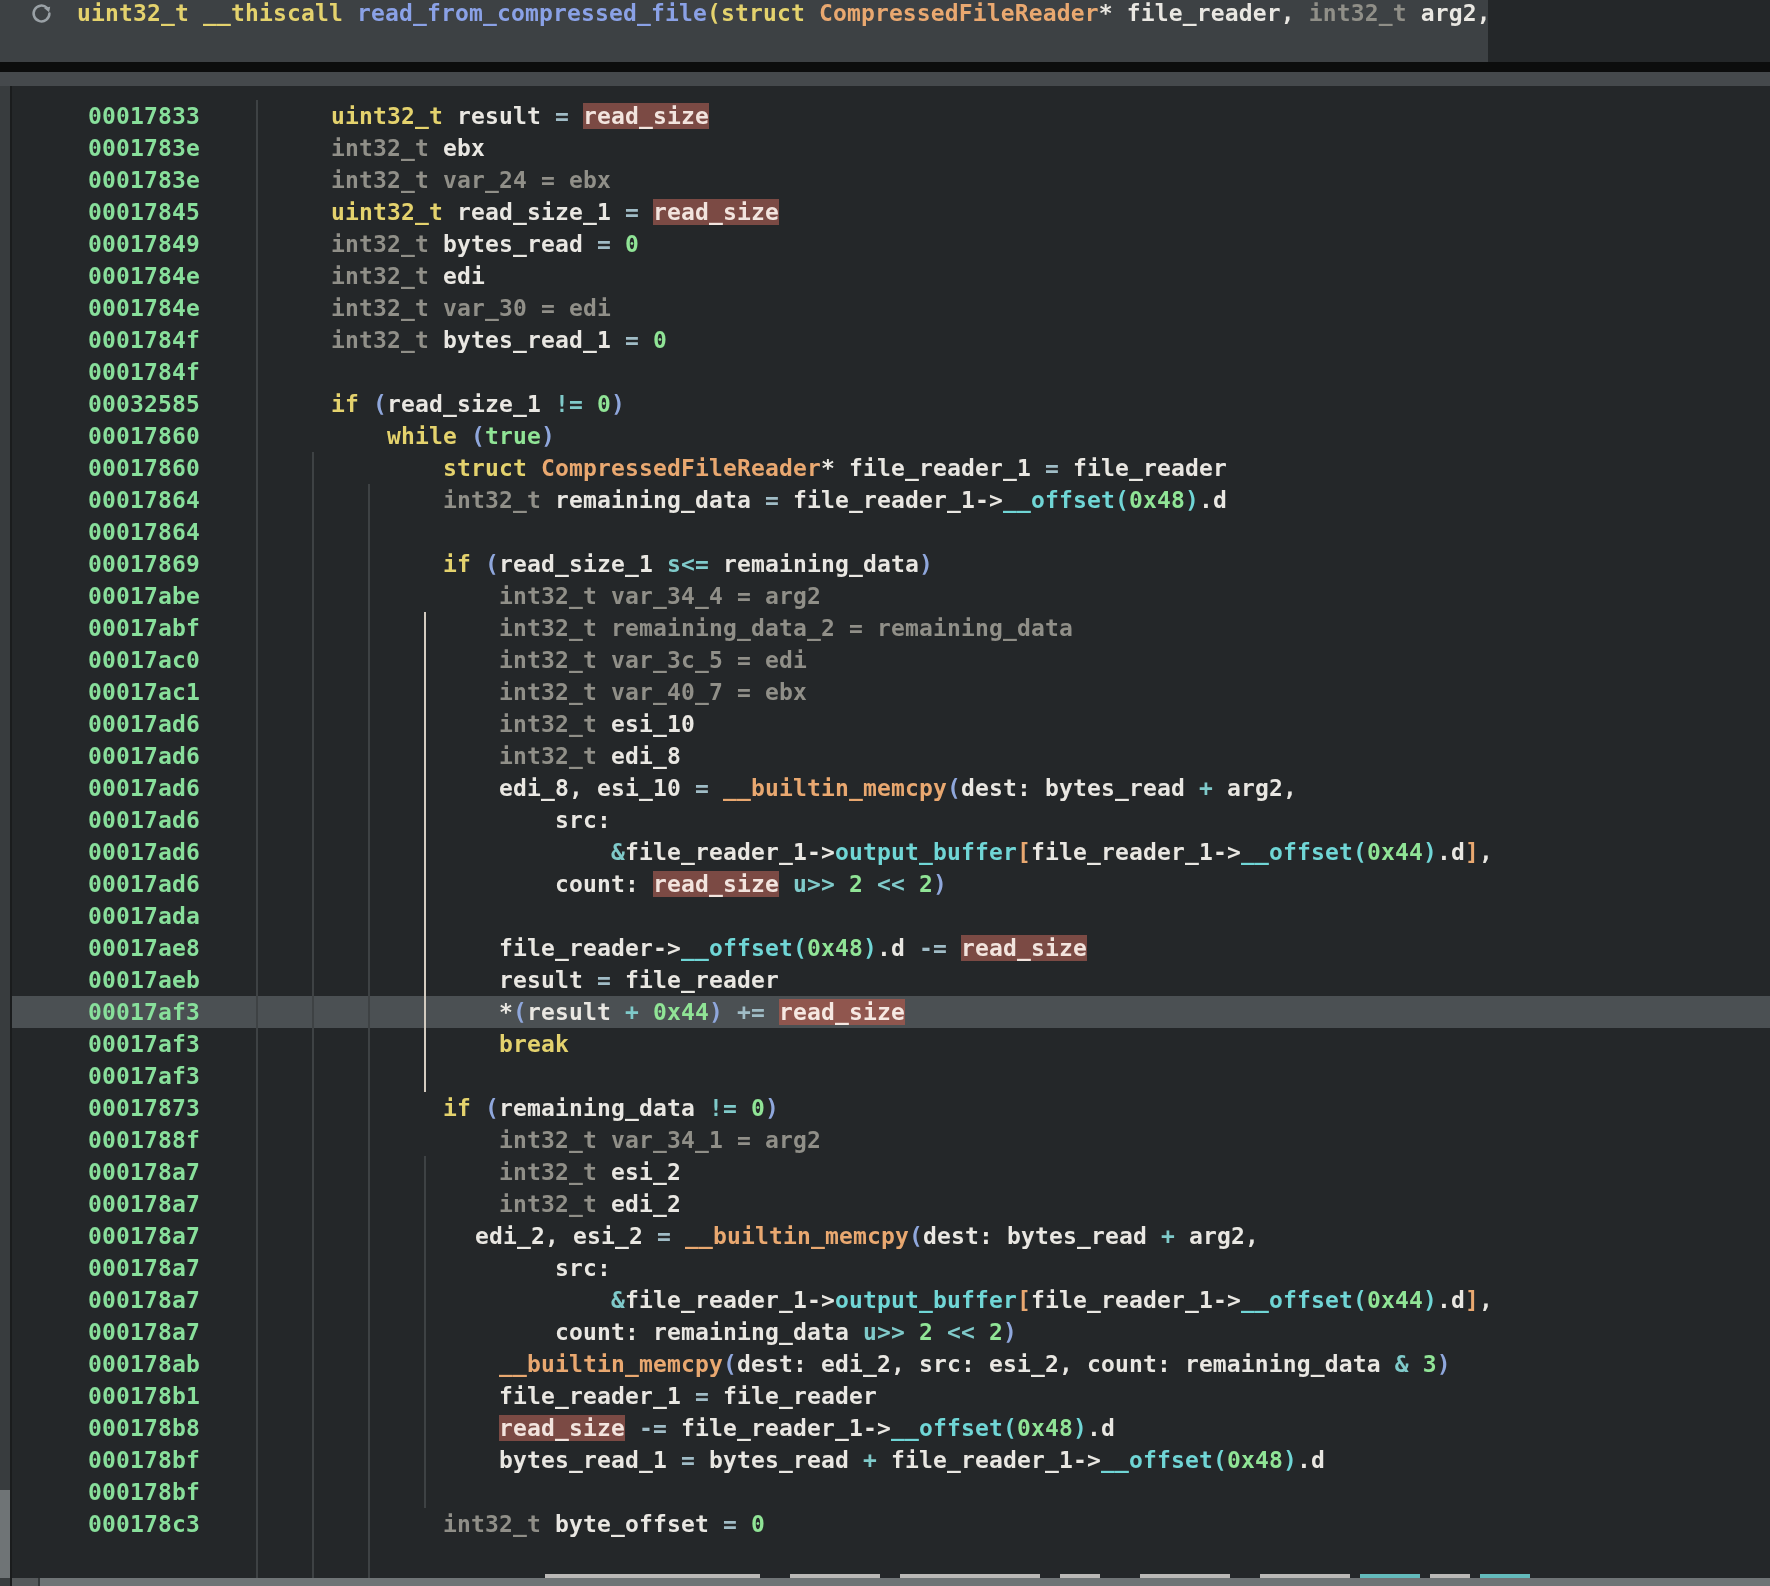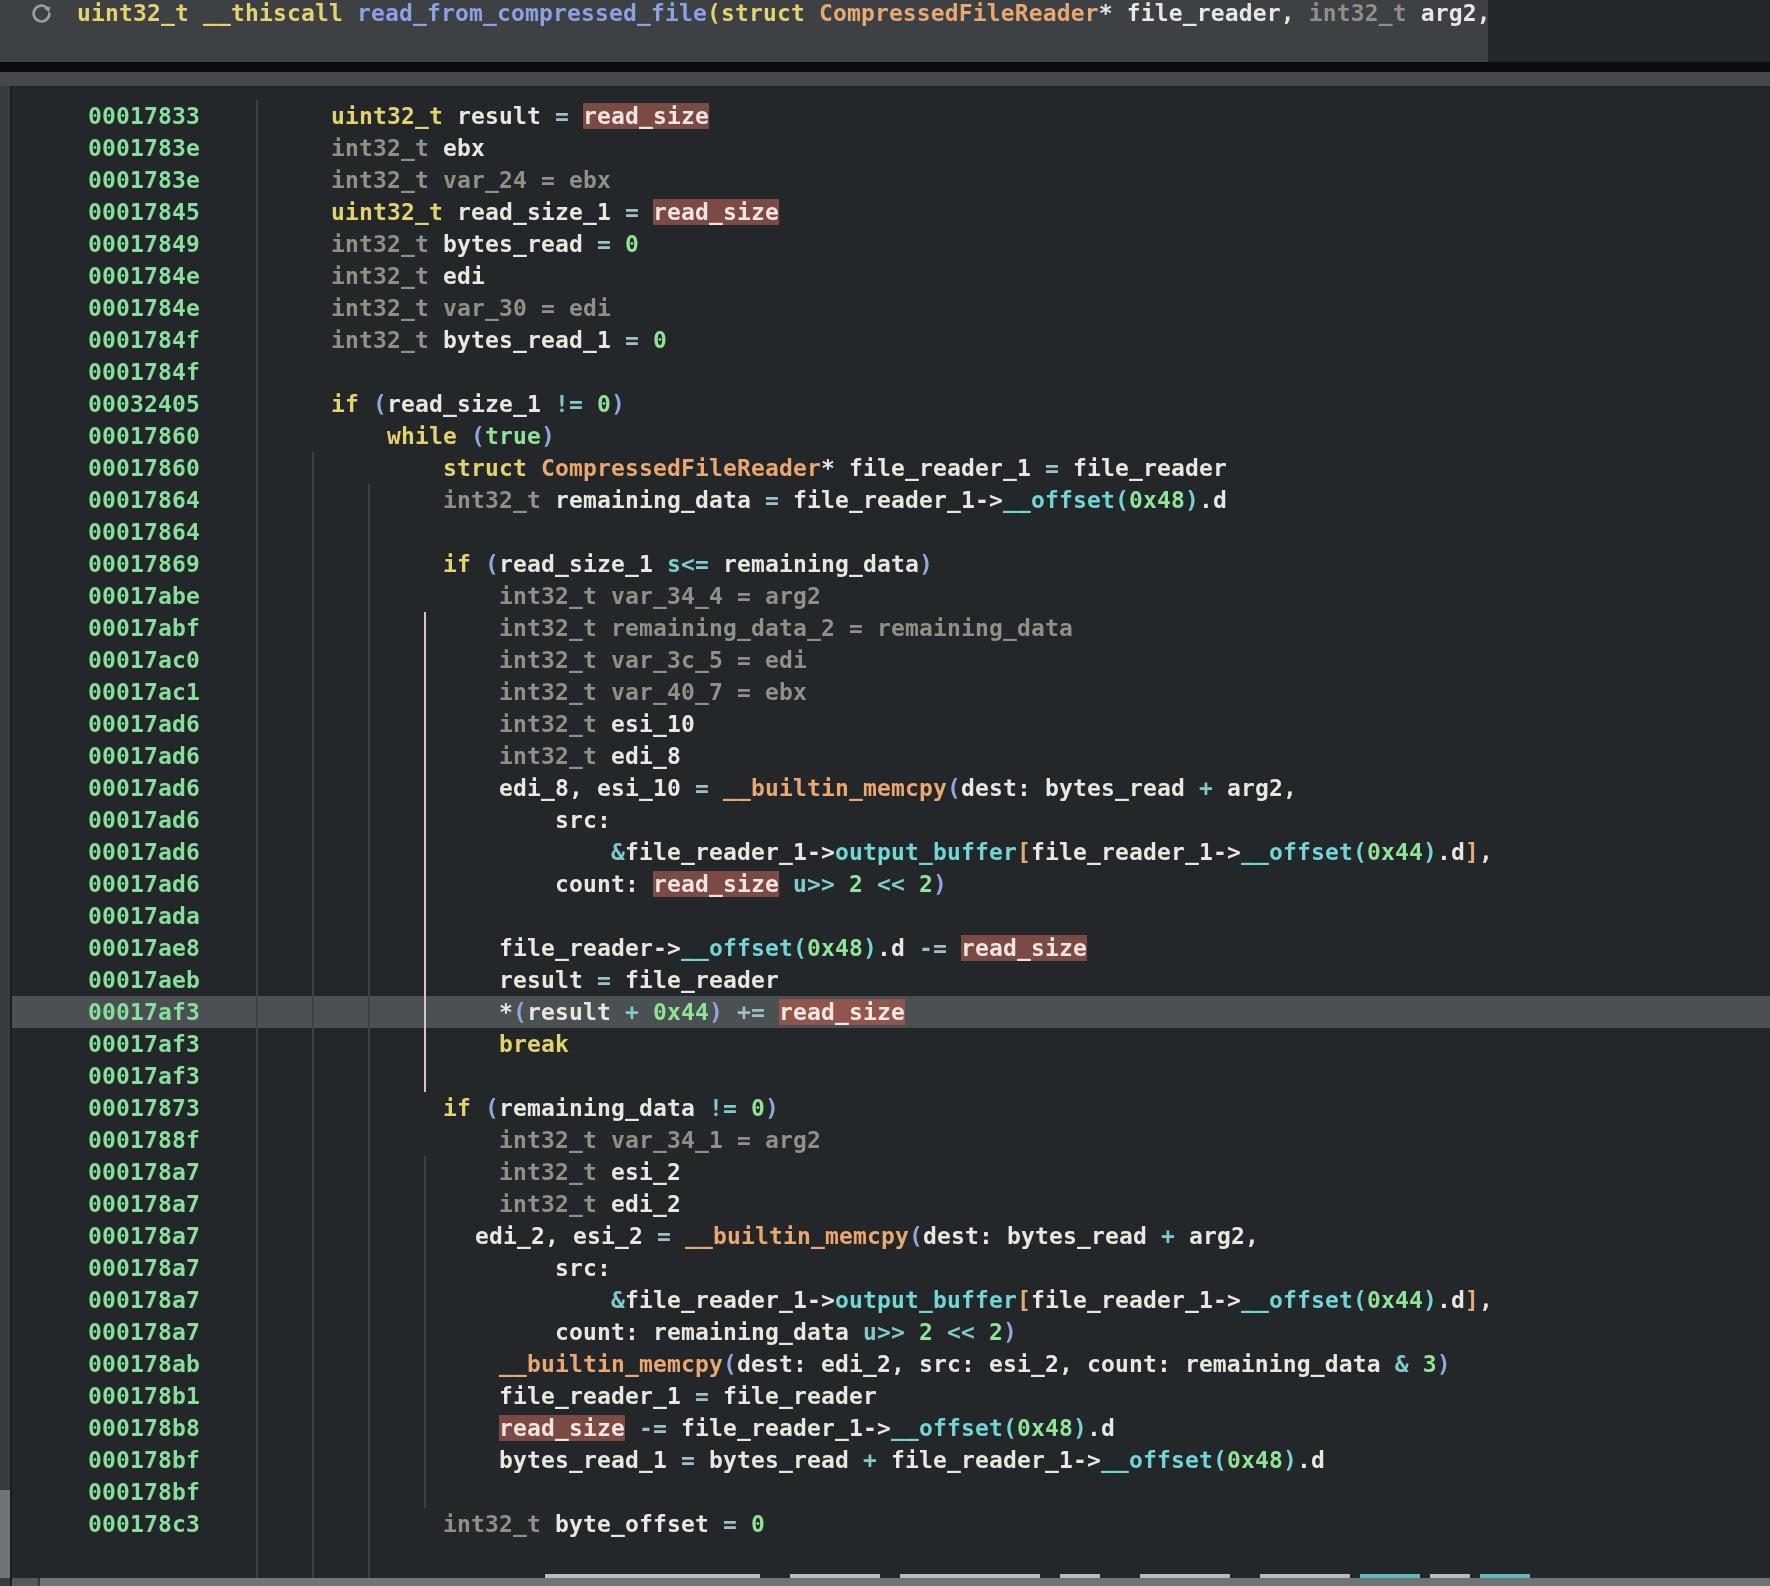--- a/index.html
+++ b/index.html
@@ -67,21 +67,21 @@
 
     <div class="row"><span class="addr">00017833</span><span class="code" style="left: 312px;"><span class="tk-y">uint32_t </span><span class="tk-w">result </span><span class="tk-eq">= </span><span class="tk-hl">read_size</span></span></div>
       <div class="row"><span class="addr">0001783e</span><span class="code" style="left: 312px;"><span class="tk-d">int32_t </span><span class="tk-w">ebx</span></span></div>
       <div class="row"><span class="addr">0001783e</span><span class="code" style="left: 312px;"><span class="tk-d">int32_t var_24 = ebx</span></span></div>
       <div class="row"><span class="addr">00017845</span><span class="code" style="left: 312px;"><span class="tk-y">uint32_t </span><span class="tk-w">read_size_1 </span><span class="tk-eq">= </span><span class="tk-hl">read_size</span></span></div>
       <div class="row"><span class="addr">00017849</span><span class="code" style="left: 312px;"><span class="tk-d">int32_t </span><span class="tk-w">bytes_read </span><span class="tk-eq">= </span><span class="tk-n">0</span></span></div>
       <div class="row"><span class="addr">0001784e</span><span class="code" style="left: 312px;"><span class="tk-d">int32_t </span><span class="tk-w">edi</span></span></div>
       <div class="row"><span class="addr">0001784e</span><span class="code" style="left: 312px;"><span class="tk-d">int32_t var_30 = edi</span></span></div>
       <div class="row"><span class="addr">0001784f</span><span class="code" style="left: 312px;"><span class="tk-d">int32_t </span><span class="tk-w">bytes_read_1 </span><span class="tk-eq">= </span><span class="tk-n">0</span></span></div>
       <div class="row"><span class="addr">0001784f</span><span class="code" style="left: 312px;"></span></div>
-      <div class="row"><span class="addr">00032405</span><span class="code" style="left: 312px;"><span class="tk-y">if </span><span class="tk-p">(</span><span class="tk-w">read_size_1 </span><span class="tk-op">!= </span><span class="tk-n">0</span><span class="tk-p">)</span></span></div>
+      <div class="row"><span class="addr">00032585</span><span class="code" style="left: 312px;"><span class="tk-y">if </span><span class="tk-p">(</span><span class="tk-w">read_size_1 </span><span class="tk-op">!= </span><span class="tk-n">0</span><span class="tk-p">)</span></span></div>
       <div class="row"><span class="addr">00017860</span><span class="code" style="left: 368px;"><span class="tk-y">while </span><span class="tk-p">(</span><span class="tk-n">true</span><span class="tk-p">)</span></span></div>
       <div class="row"><span class="addr">00017860</span><span class="code" style="left: 424px;"><span class="tk-y">struct </span><span class="tk-o">CompressedFileReader</span><span class="tk-w">* file_reader_1 </span><span class="tk-eq">= </span><span class="tk-w">file_reader</span></span></div>
       <div class="row"><span class="addr">00017864</span><span class="code" style="left: 424px;"><span class="tk-d">int32_t </span><span class="tk-w">remaining_data </span><span class="tk-eq">= </span><span class="tk-w">file_reader_1-&gt;</span><span class="tk-c">__offset(</span><span class="tk-n">0x48</span><span class="tk-c">)</span><span class="tk-w">.d</span></span></div>
       <div class="row"><span class="addr">00017864</span><span class="code" style="left: 424px;"></span></div>
       <div class="row"><span class="addr">00017869</span><span class="code" style="left: 424px;"><span class="tk-y">if </span><span class="tk-p">(</span><span class="tk-w">read_size_1 </span><span class="tk-op">s&lt;= </span><span class="tk-w">remaining_data</span><span class="tk-p">)</span></span></div>
       <div class="row"><span class="addr">00017abe</span><span class="code" style="left: 480px;"><span class="tk-d">int32_t var_34_4 = arg2</span></span></div>
       <div class="row"><span class="addr">00017abf</span><span class="code" style="left: 480px;"><span class="tk-d">int32_t remaining_data_2 = remaining_data</span></span></div>
       <div class="row"><span class="addr">00017ac0</span><span class="code" style="left: 480px;"><span class="tk-d">int32_t var_3c_5 = edi</span></span></div>
       <div class="row"><span class="addr">00017ac1</span><span class="code" style="left: 480px;"><span class="tk-d">int32_t var_40_7 = ebx</span></span></div>
       <div class="row"><span class="addr">00017ad6</span><span class="code" style="left: 480px;"><span class="tk-d">int32_t </span><span class="tk-w">esi_10</span></span></div>

